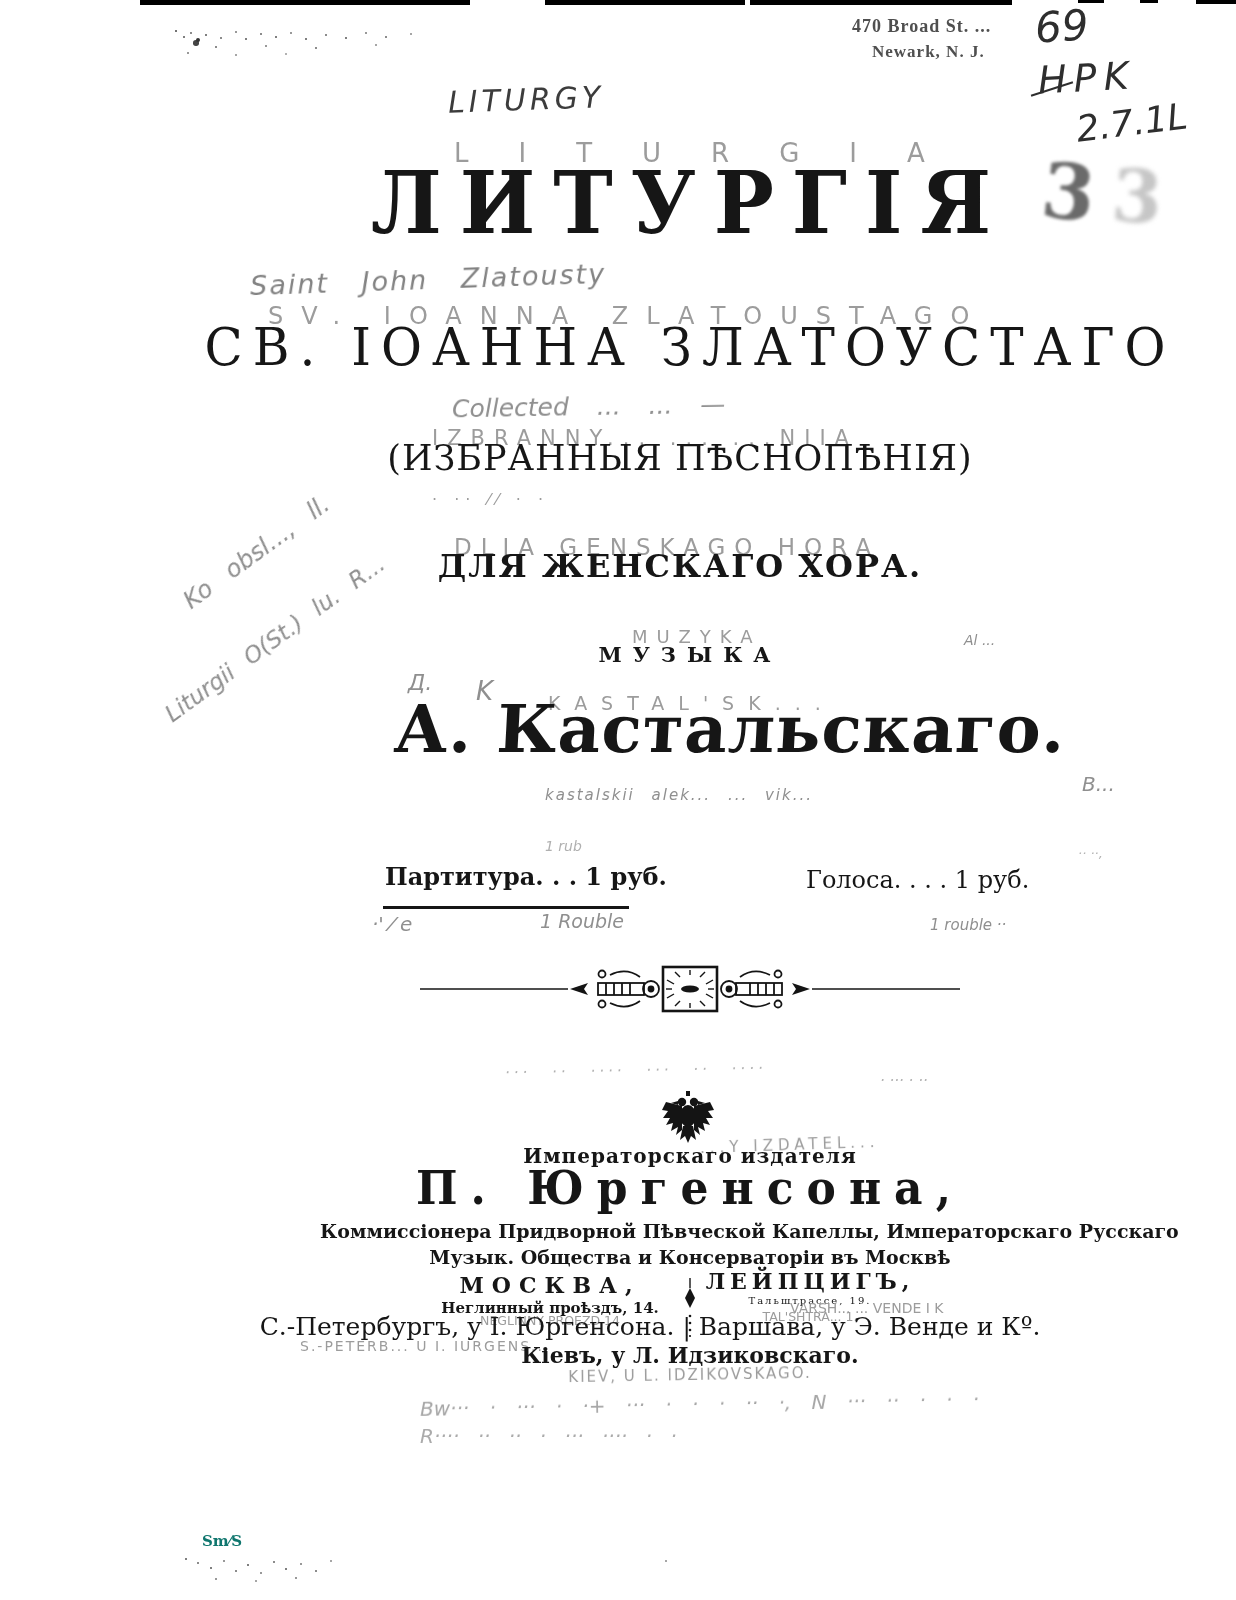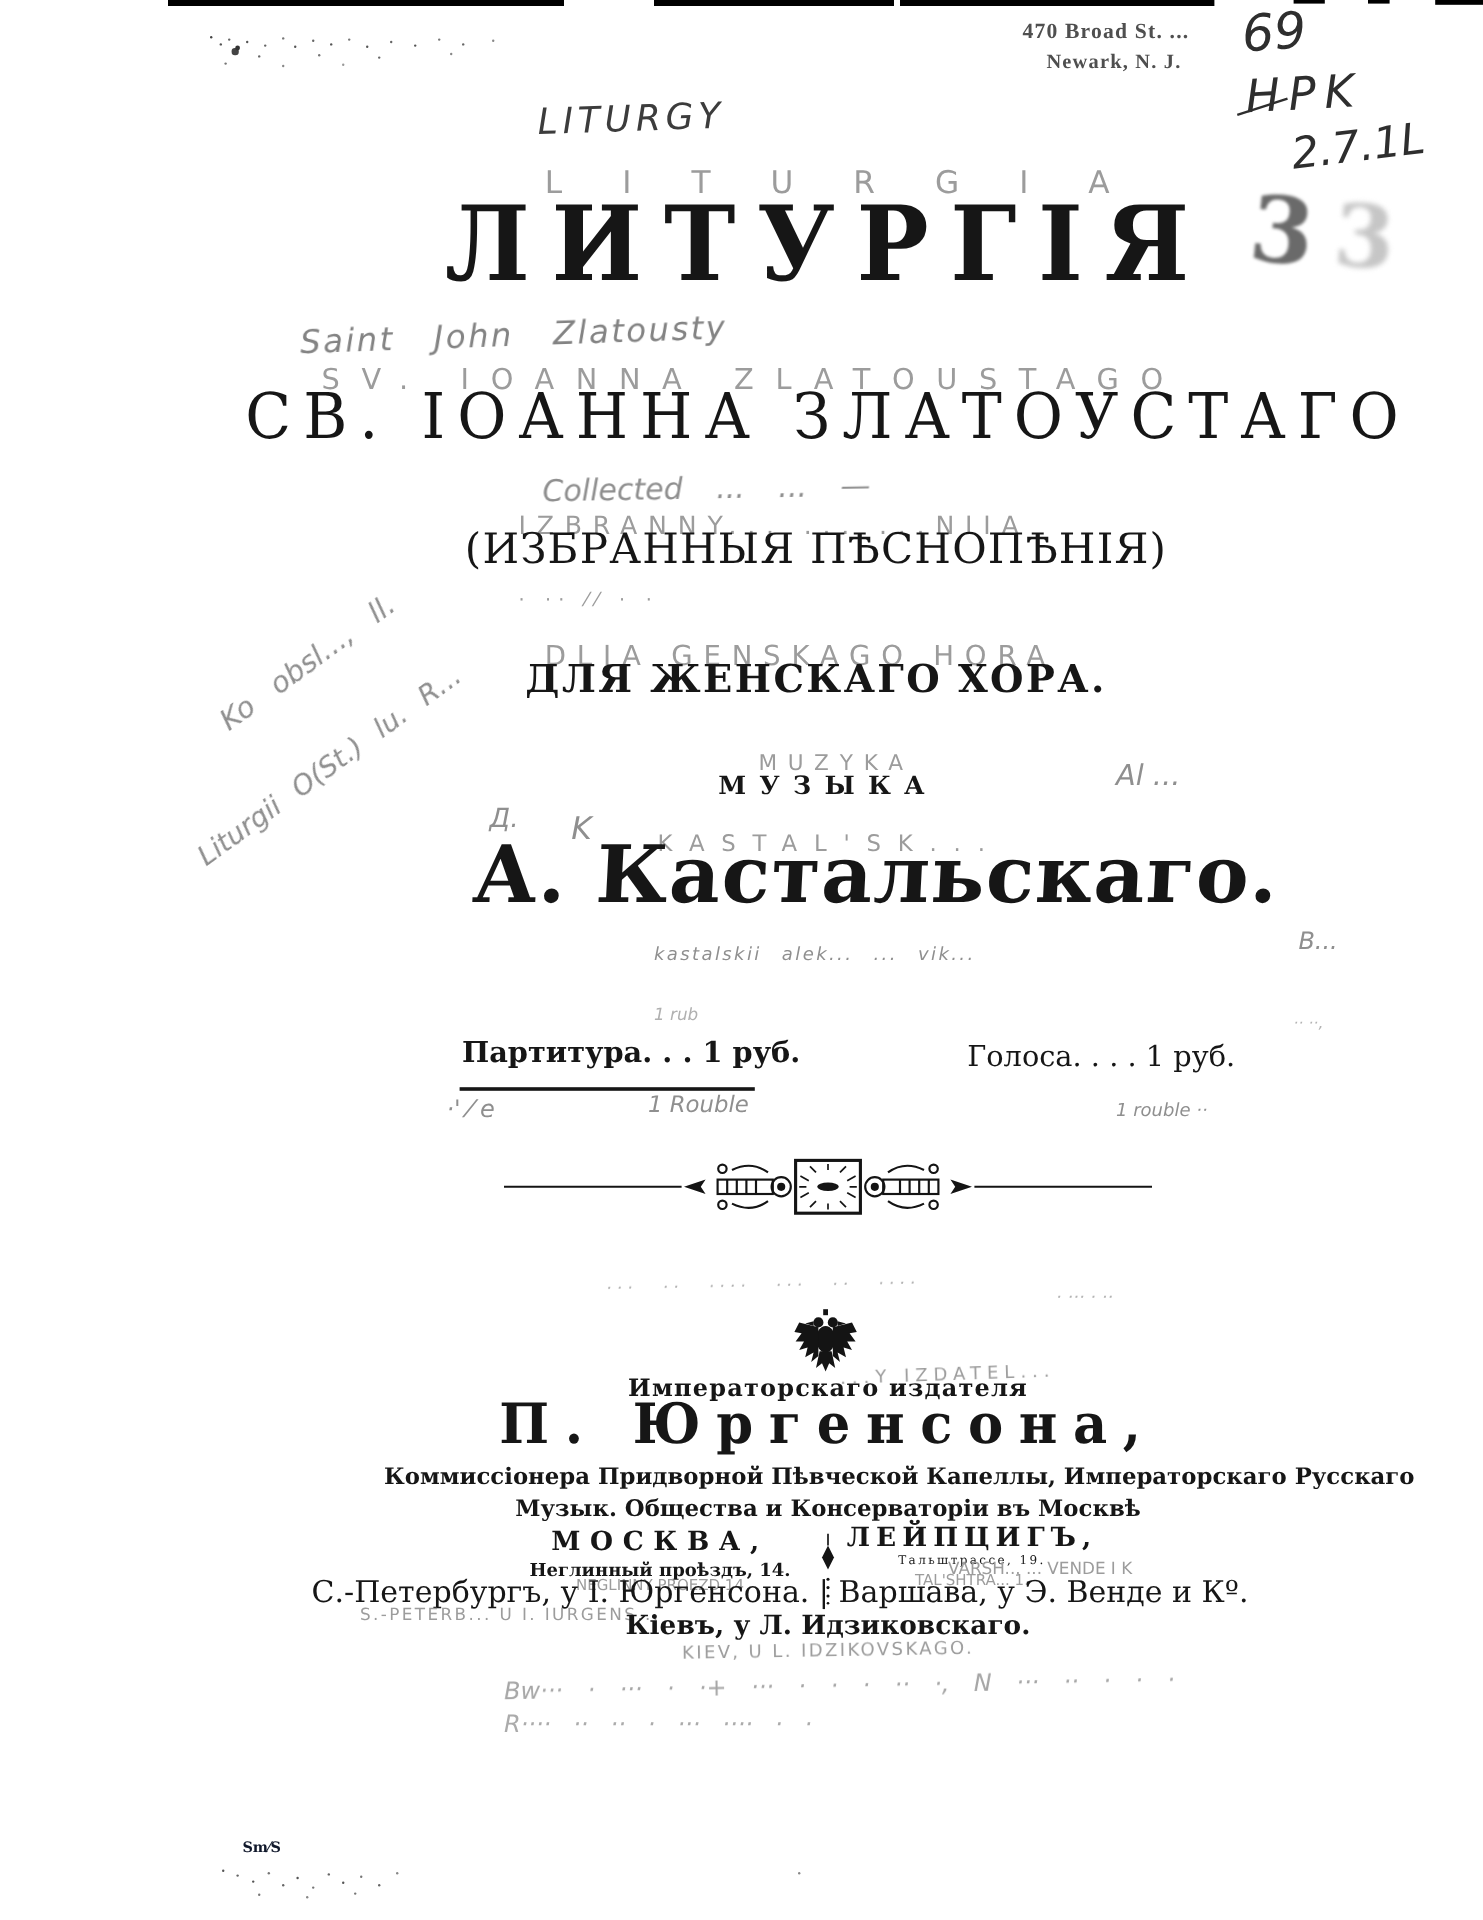--- a/index.html
+++ b/index.html
@@ -67,21 +67,21 @@
   <div class="abs trace" style="left:432px;top:490px;font-size:16px;letter-spacing:6px;">· ··    ⁄⁄ ·      ·</div>
 
   <div class="abs trace" style="left:454px;top:534px;font-size:23px;letter-spacing:9px;">DLIA GENSKAGO HORA</div>
 
   <div class="abs printed center" style="left:330px;top:547px;width:700px;font-size:32px;font-weight:bold;letter-spacing:2px;">ДЛЯ ЖЕНСКАГО ХОРА.</div>
 
   <div class="abs pencil" style="left:178px;top:592px;font-size:24px;word-spacing:14px;transform:rotate(-36deg);transform-origin:left top;">Ko  obsl...,  ll.</div>
   <div class="abs pencil" style="left:160px;top:706px;font-size:23px;word-spacing:10px;transform:rotate(-36deg);transform-origin:left top;">Liturgii  O(St.)  lu.  R...</div>
 
   <div class="abs trace" style="left:632px;top:626px;font-size:18px;letter-spacing:9px;">MUZYKA</div>
-  <div class="abs pencil" style="left:930px;top:632px;font-size:24px;">Al ...</div>
+  <div class="abs pencil" style="left:964px;top:632px;font-size:14px;">Al ...</div>
   <div class="abs printed center" style="left:540px;top:642px;width:300px;font-size:21px;font-weight:bold;letter-spacing:11px;">МУЗЫКА</div>
 
   <div class="abs pencil" style="left:408px;top:670px;font-size:22px;">Д.</div>
   <div class="abs pencil" style="left:476px;top:676px;font-size:26px;">K</div>
   <div class="abs trace" style="left:548px;top:692px;font-size:19px;letter-spacing:14px;">KASTAL'SK...</div>
 
   <div class="abs printed center" style="left:360px;top:690px;width:740px;font-size:66px;font-weight:bold;letter-spacing:1px;transform:skewX(-3deg);">А. Кастальскаго.</div>
 
   <div class="abs pencil" style="left:545px;top:786px;font-size:15px;letter-spacing:2px;word-spacing:10px;">kastalskii  alek...  ...  vik...</div>
   <div class="abs pencil" style="left:1082px;top:772px;font-size:20px;">B...</div>
@@ -196,19 +196,19 @@
   <div class="abs printed center" style="left:240px;top:1312px;width:820px;font-size:25px;">С.-Петербургъ, у І. Юргенсона.  |  Варшава, у Э. Венде и Кº.</div>
   <div class="abs trace" style="left:300px;top:1338px;font-size:14px;letter-spacing:2px;">S.-PETERB...  U  I.  IURGENS...</div>
   <div class="abs trace" style="left:790px;top:1300px;font-size:14px;">VARSH...  ...  VENDE  I  K</div>
 
   <div class="abs printed center" style="left:440px;top:1342px;width:500px;font-size:22px;font-weight:bold;">Кіевъ, у Л. Идзиковскаго.</div>
   <div class="abs trace center" style="left:440px;top:1366px;width:500px;font-size:15px;letter-spacing:2px;transform:rotate(-1deg);">KIEV,  U  L.  IDZIKOVSKAGO.</div>
 
   <div class="abs pencil" style="left:420px;top:1392px;font-size:20px;word-spacing:14px;color:#a6a6a6;transform:rotate(-1deg);">Bw··· · ···    · ·+    ··· · ·    · ·· ·, N ··· ·· · · ·</div>
   <div class="abs pencil" style="left:420px;top:1424px;font-size:20px;word-spacing:12px;color:#ababab;">R···· ··    ·· · ···    ····    · ·</div>
 
-  <div class="abs" style="left:202px;top:1532px;font-size:12px;font-weight:bold;color:#0f172a;filter:blur(0.5px);font-family:'DejaVu Serif',serif;">Sm⁄S</div>
+  <div class="abs" style="left:202px;top:1532px;font-size:15px;font-weight:bold;color:#0f766e;filter:blur(0.5px);font-family:'DejaVu Serif',serif;">Sm⁄S</div>
   <div class="noise" style="left:185px;top:1558px;background:#555;
     box-shadow:12px 4px 0 #666,25px 9px 0 #555,38px 2px 0 #777,50px 12px 0 #666,62px 6px 0 #555,
     75px 14px 0 #777,88px 3px 0 #666,100px 10px 0 #555,115px 5px 0 #777,130px 12px 0 #666,
     145px 2px 0 #888,30px 20px 0 #777,70px 22px 0 #888,110px 19px 0 #777,480px 2px 0 #888;"></div>
 
 </div>
 
 </body></html>

